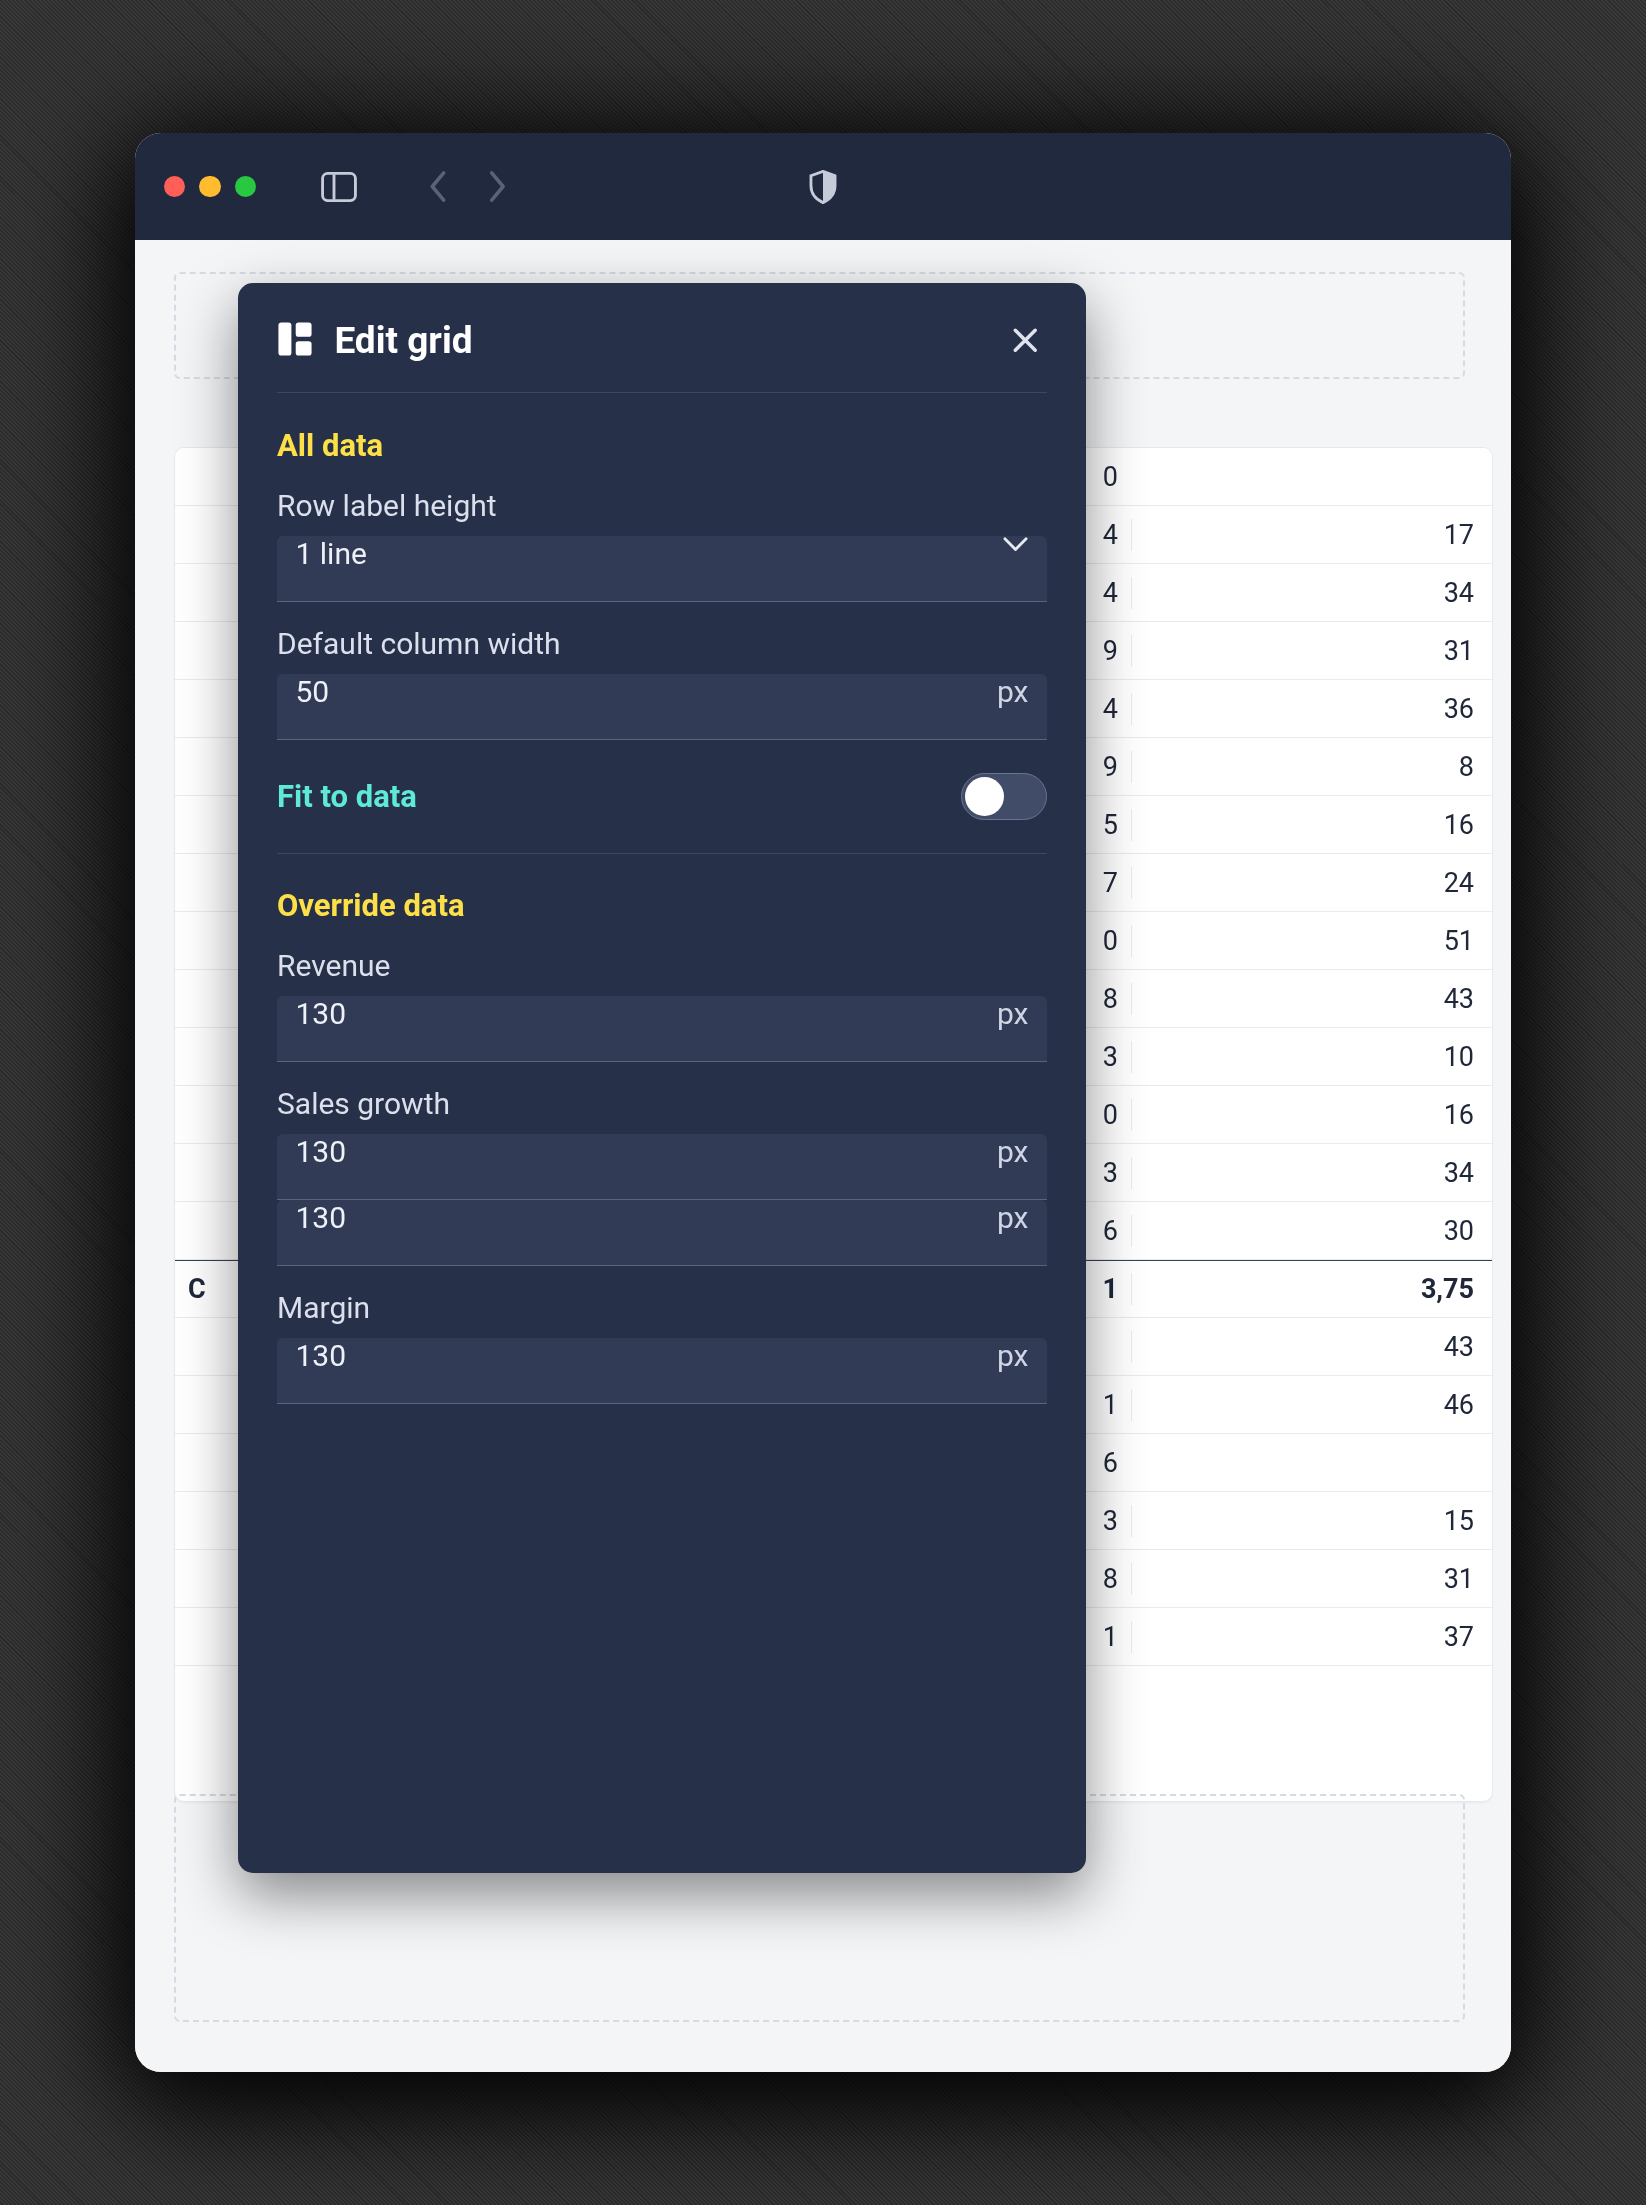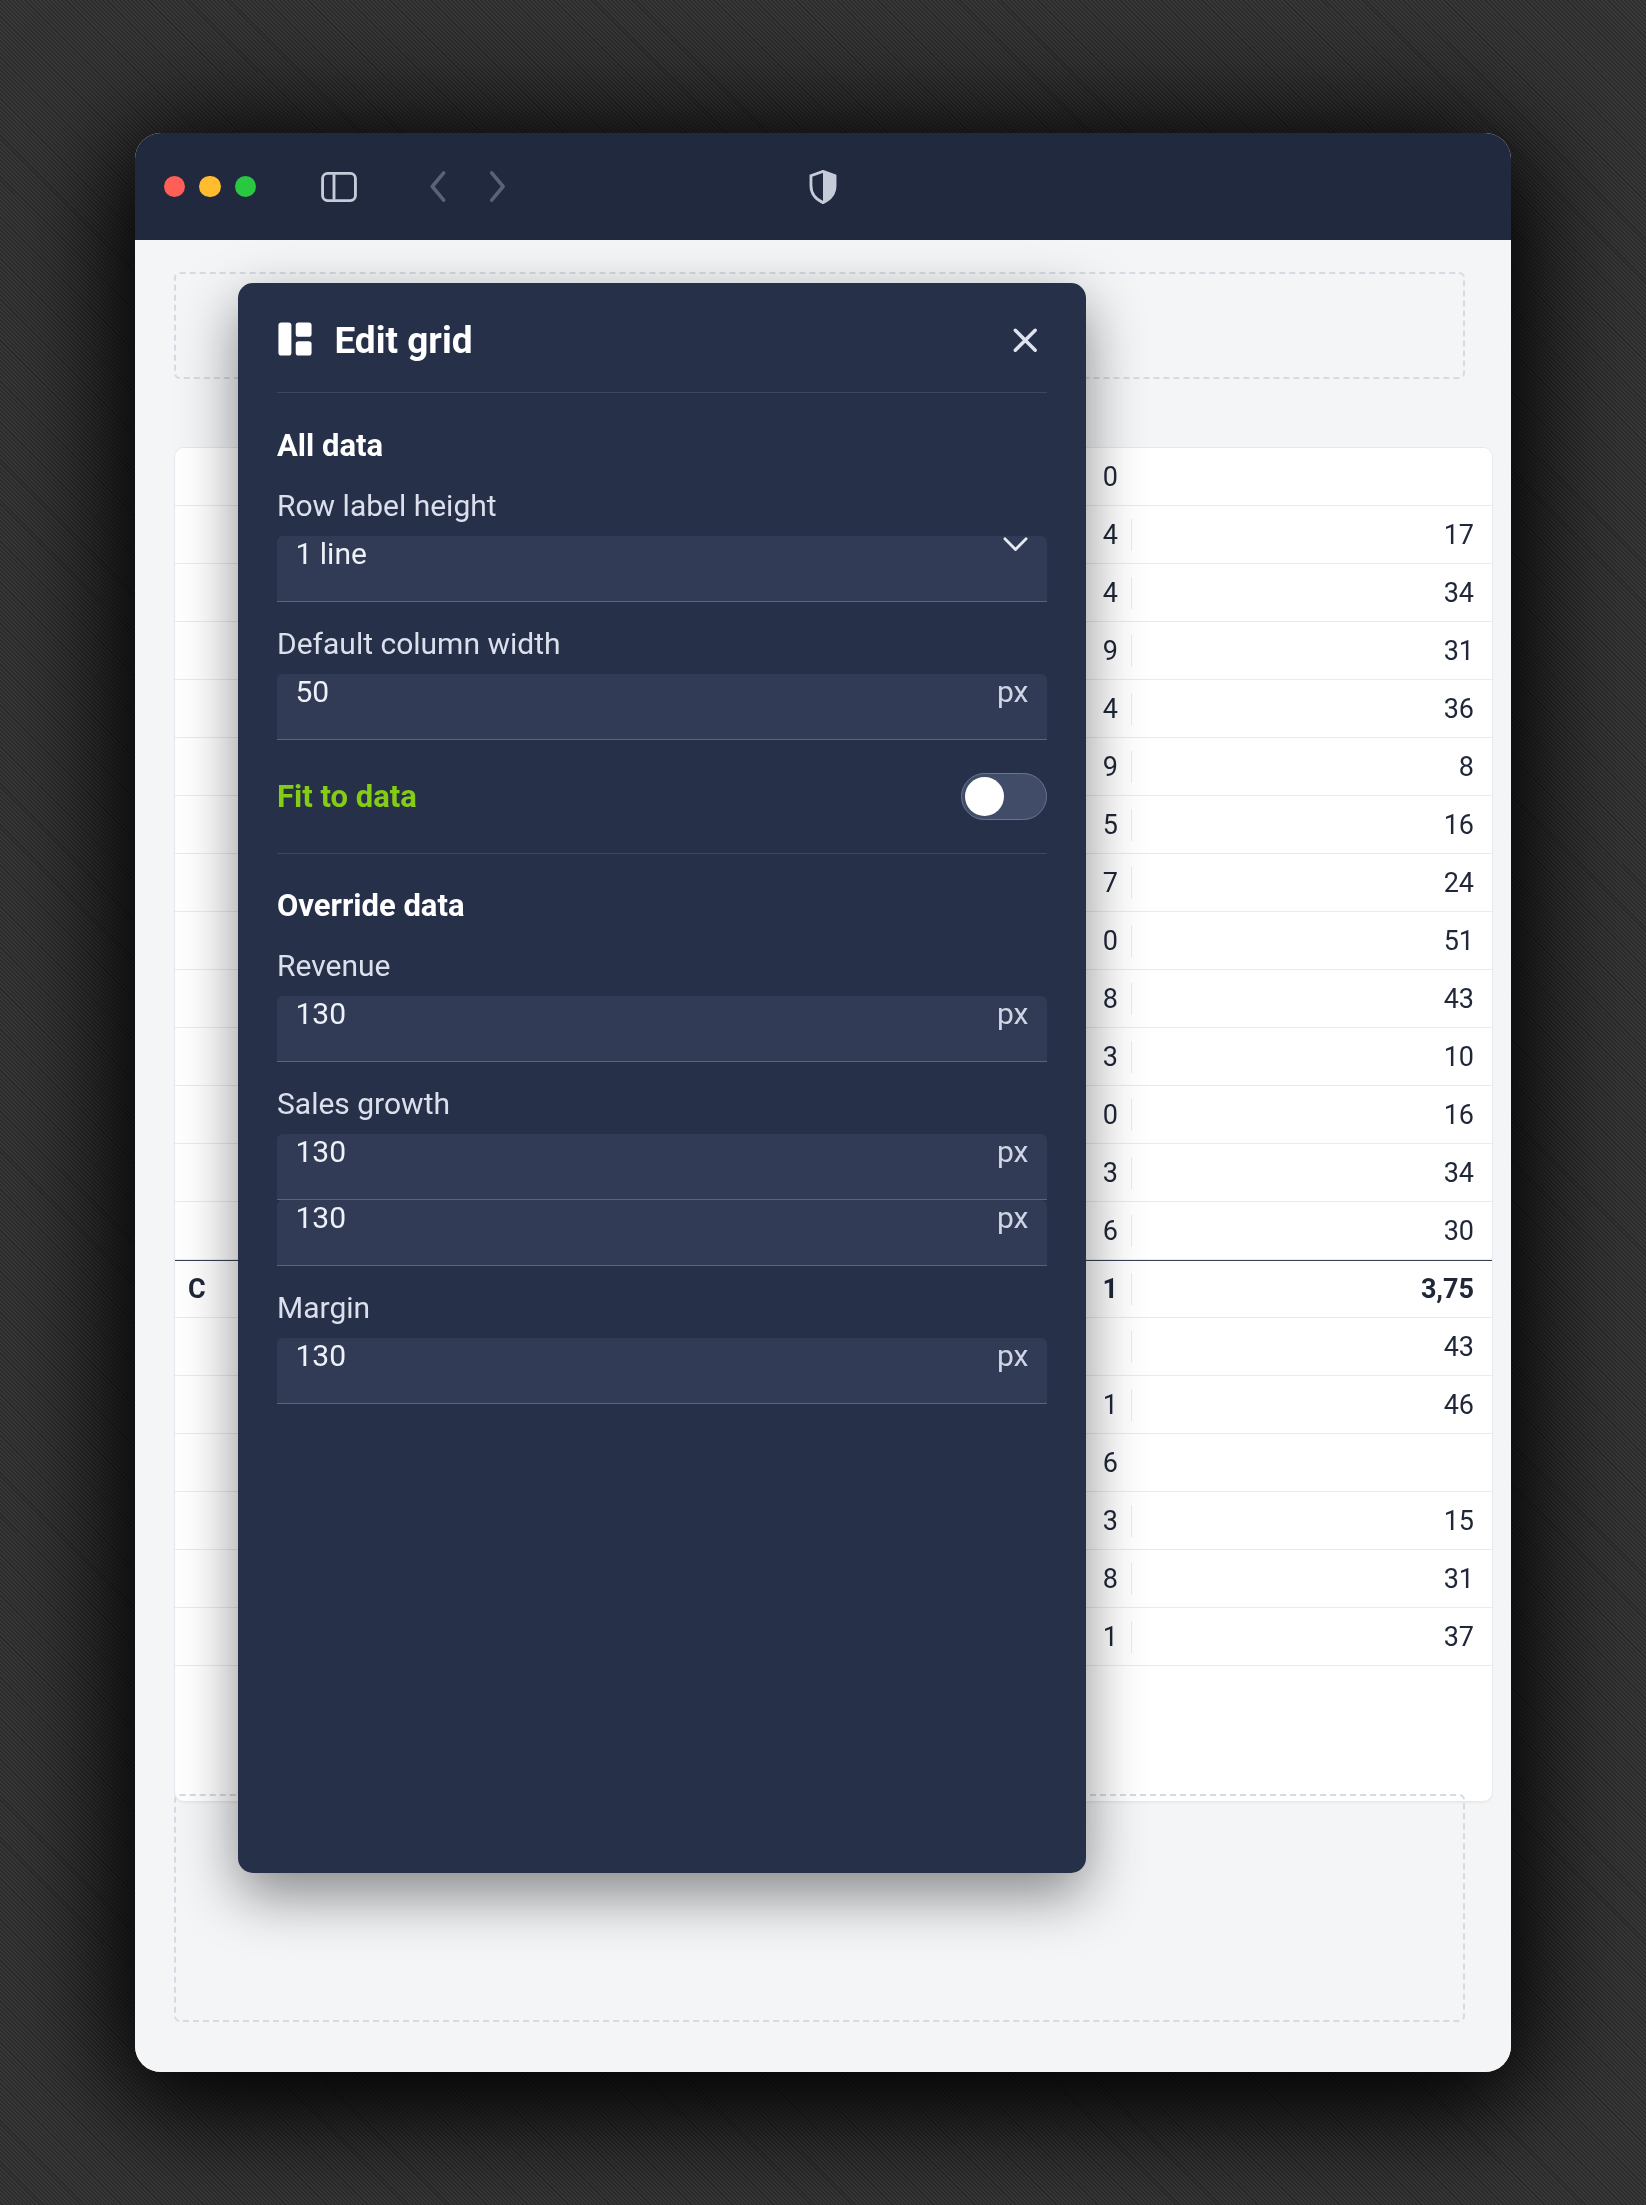--- a/index.html
+++ b/index.html
@@ -162,21 +162,21 @@
   .close-btn {
     width: 43px; height: 43px;
     display: flex; align-items: center; justify-content: center;
     color: #dfe3ee;
     cursor: pointer;
   }
 
   .section-title {
     font-size: 31px;
     font-weight: 700;
-    color: #ffffff;
+    color: #fde047;
     margin-top: 34px;
     margin-bottom: 14.3px;
   }
 
   .field-label {
     font-size: 30px;
     font-weight: 400;
     color: #dbe0ec;
     margin-top: 24px;
     margin-bottom: 13px;
@@ -201,21 +201,21 @@
   .text-input .unit  { color: #cfd5e4; }
 
   .toggle-row {
     display: flex;
     align-items: center;
     justify-content: space-between;
     margin-top: 33px;
     border-bottom: 0.7px solid #3e4760;
     padding-bottom: 33px;
   }
-  .toggle-text .ttl { font-size: 31px; font-weight: 700; color: #84cc16; }
+  .toggle-text .ttl { font-size: 31px; font-weight: 700; color: #5eead4; }
   .toggle-text .desc { font-size: 28.5px; color: #cfd5e4; margin-top: 5.7px; }
   .toggle {
     width: 86px;
     height: 47px;
     border-radius: 43px;
     background: #414c69;
     border: 1.4px solid #6a7490;
     position: relative;
     cursor: pointer;
     flex: 0 0 auto;

